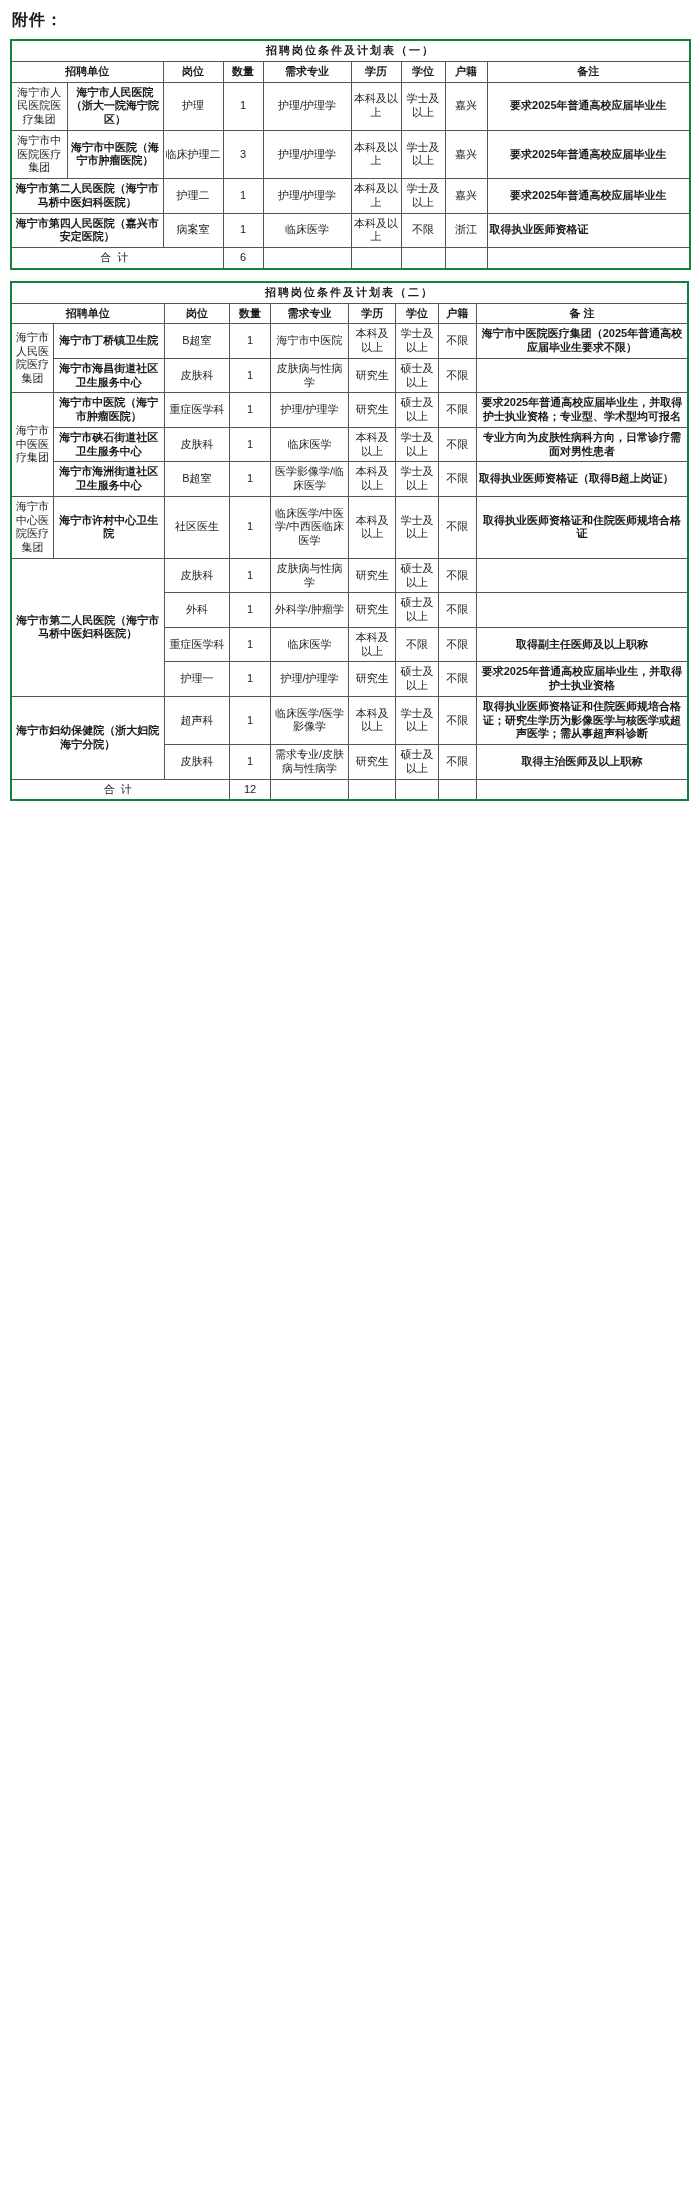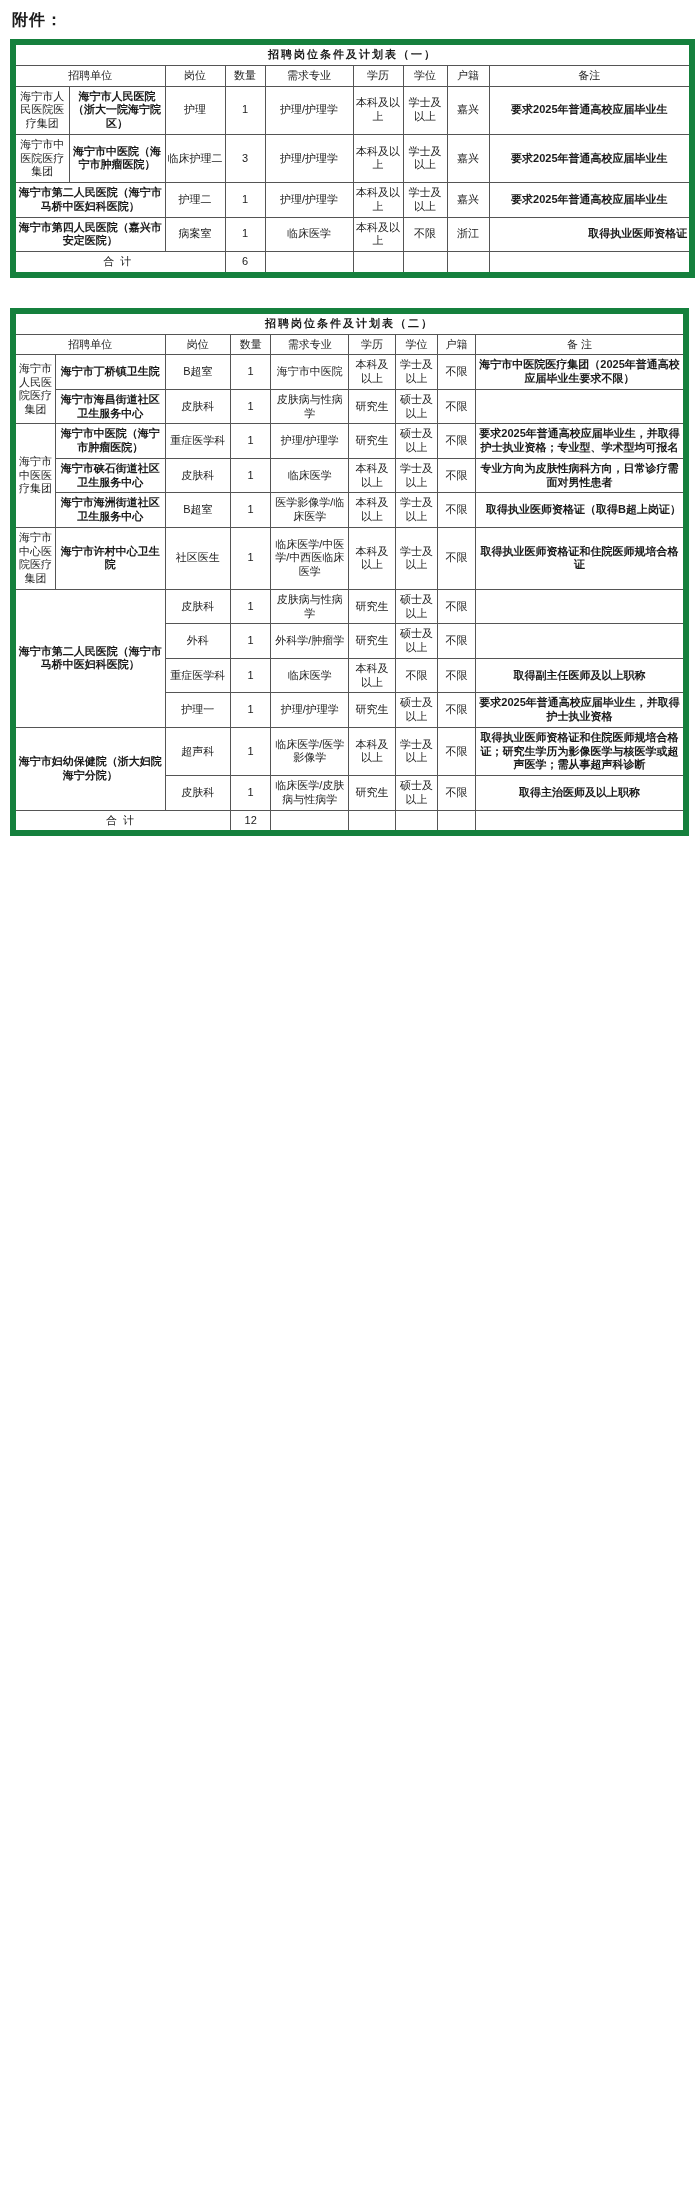--- a/index.html
+++ b/index.html
@@ -21,42 +21,42 @@
   .attach-label {
     font-size: 16px;
     font-weight: bold;
     margin: 2px 0 8px 2px;
     letter-spacing: 1px;
   }
   table.sheet {
     width: 679px;
     border-collapse: collapse;
     table-layout: fixed;
-    border: 6px solid #15803d;
-    margin-bottom: 26px;
+    border: 2px solid #15803d;
+    margin-bottom: 7px;
     padding-left: 18px;
   }
   table.sheet td, table.sheet th {
     border: 1px solid #555;
     padding: 3px 2px;
     font-size: 11px;
     line-height: 1.25;
     text-align: center;
     vertical-align: middle;
     word-break: break-all;
   }
   td.title-cell {
     font-size: 17px;
     font-weight: bold;
     letter-spacing: 2px;
     padding: 7px 0 8px 0;
     border: 1px solid #555;
   }
   th.hdr {
-    font-weight: normal;
+    font-weight: bold;
     font-size: 11.5px;
     padding: 5px 1px;
   }
   td.unit {
     font-weight: bold;
     font-size: 11.5px;
     line-height: 1.45;
     padding: 4px 3px;
   }
   td.grp {
@@ -65,21 +65,21 @@
     padding: 3px 1px;
   }
   td.note {
     font-size: 11px;
     line-height: 1.4;
     text-align: left;
     padding: 4px 5px;
     font-weight: bold;
   }
   td.note.ctr {
-    text-align: right;
+    text-align: left;
   }
   td.total-label {
     font-size: 12.5px;
     letter-spacing: 6px;
     padding: 5px 0;
   }
   td.total-num {
     font-size: 12.5px;
   }
   .spacer {
@@ -317,21 +317,21 @@
         <td>1</td>
         <td>临床医学/医学影像学</td>
         <td>本科及以上</td>
         <td>学士及以上</td>
         <td>不限</td>
         <td class="note">取得执业医师资格证和住院医师规培合格证；研究生学历为影像医学与核医学或超声医学；需从事超声科诊断</td>
       </tr>
       <tr>
         <td>皮肤科</td>
         <td>1</td>
-        <td>临床医学/皮肤病与性病学</td>
+        <td>需求专业/皮肤病与性病学</td>
         <td>研究生</td>
         <td>硕士及以上</td>
         <td>不限</td>
         <td class="note">取得主治医师及以上职称</td>
       </tr>
 
       <tr>
         <td class="total-label" colspan="3">合计</td>
         <td class="total-num">12</td>
         <td></td>

